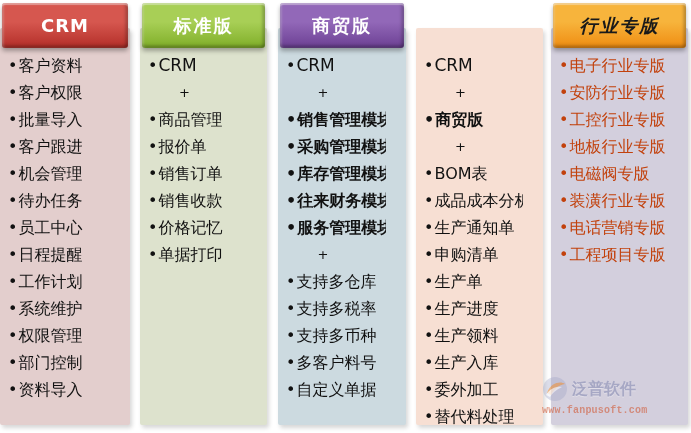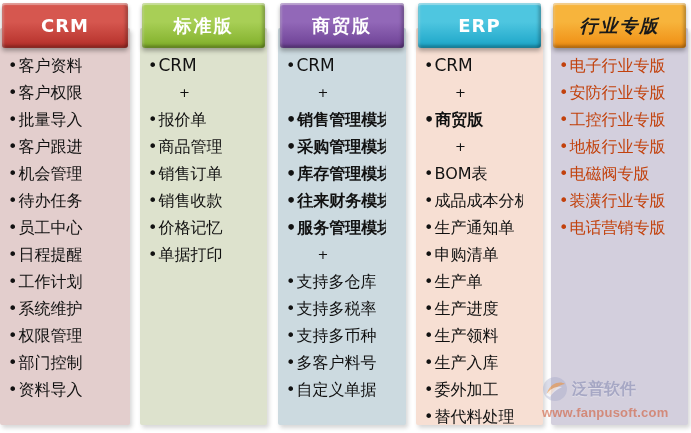--- a/index.html
+++ b/index.html
@@ -103,22 +103,22 @@
   }
   #wm-text {
     font-size: 16px;
     font-weight: bold;
     color: #8b8fb5;
     letter-spacing: 0px;
     text-shadow: 0 1px 0 rgba(255,255,255,0.5);
     white-space: nowrap;
   }
   #wm-url {
-    font-family: Liberation Sans, sans-serif;
-    font-size: 13px;
+    font-family: Liberation Mono, monospace;
+    font-size: 10px;
     font-weight: bold;
     color: #d2603f;
     letter-spacing: 0.2px;
     margin-top: -1px;
     padding-left: 2px;
     white-space: nowrap;
   }
 </style>
 </head>
 <body>
@@ -148,22 +148,22 @@
         </div>
       </div>
       <div class="col" style="left: 140px; width: 127px;">
         <div class="panel" style="background: rgb(221, 226, 205);"></div>
         <div class="hdr" style="background: linear-gradient(rgb(168, 207, 86) 0%, rgb(168, 207, 86) 42%, rgb(127, 174, 40) 100%);">
           <div class="hdr-label cjk" style="color: rgb(255, 255, 255);">标准版</div>
         </div>
         <div class="list" style="color: rgb(17, 17, 17);">
           <div class="item latin"><span class="bul">•</span><span>CRM</span></div>
           <div class="item plus"><span>+</span></div>
+          <div class="item"><span class="bul">•</span><span>商品管理</span></div>
           <div class="item"><span class="bul">•</span><span>报价单</span></div>
-          <div class="item"><span class="bul">•</span><span>商品管理</span></div>
           <div class="item"><span class="bul">•</span><span>销售订单</span></div>
           <div class="item"><span class="bul">•</span><span>销售收款</span></div>
           <div class="item"><span class="bul">•</span><span>价格记忆</span></div>
           <div class="item"><span class="bul">•</span><span>单据打印</span></div>
         </div>
       </div>
       <div class="col" style="left: 278px; width: 128px;">
         <div class="panel" style="background: rgb(204, 218, 224);"></div>
         <div class="hdr" style="background: linear-gradient(rgb(146, 104, 184) 0%, rgb(146, 104, 184) 42%, rgb(107, 63, 147) 100%);">
           <div class="hdr-label cjk" style="color: rgb(255, 255, 255);">商贸版</div>
@@ -179,23 +179,20 @@
           <div class="item plus"><span>+</span></div>
           <div class="item"><span class="bul">•</span><span>支持多仓库</span></div>
           <div class="item"><span class="bul">•</span><span>支持多税率</span></div>
           <div class="item"><span class="bul">•</span><span>支持多币种</span></div>
           <div class="item"><span class="bul">•</span><span>多客户料号</span></div>
           <div class="item"><span class="bul">•</span><span>自定义单据</span></div>
         </div>
       </div>
       <div class="col" style="left: 416px; width: 127px;">
         <div class="panel" style="background: rgb(247, 223, 211);"></div>
-        <div class="hdr" style="background: linear-gradient(rgb(78, 198, 224) 0%, rgb(78, 198, 224) 42%, rgb(26, 164, 199) 100%);">
-          <div class="hdr-label" style="color: rgb(255, 255, 255);">ERP</div>
-        </div>
         <div class="list" style="color: rgb(17, 17, 17);">
           <div class="item latin"><span class="bul">•</span><span>CRM</span></div>
           <div class="item plus"><span>+</span></div>
           <div class="item bold"><span class="bul">•</span><span>商贸版</span></div>
           <div class="item plus"><span>+</span></div>
           <div class="item"><span class="bul">•</span><span>BOM表</span></div>
           <div class="item"><span class="bul">•</span><span>成品成本分析</span></div>
           <div class="item"><span class="bul">•</span><span>生产通知单</span></div>
           <div class="item"><span class="bul">•</span><span>申购清单</span></div>
           <div class="item"><span class="bul">•</span><span>生产单</span></div>
@@ -212,20 +209,21 @@
           <div class="hdr-label cjk" style="color: rgb(26, 26, 26); font-style: italic;">行业专版</div>
         </div>
         <div class="list" style="color: #c2410c;">
           <div class="item"><span class="bul">•</span><span>电子行业专版</span></div>
           <div class="item"><span class="bul">•</span><span>安防行业专版</span></div>
           <div class="item"><span class="bul">•</span><span>工控行业专版</span></div>
           <div class="item"><span class="bul">•</span><span>地板行业专版</span></div>
           <div class="item"><span class="bul">•</span><span>电磁阀专版</span></div>
           <div class="item"><span class="bul">•</span><span>装潢行业专版</span></div>
           <div class="item"><span class="bul">•</span><span>电话营销专版</span></div>
+          <div class="item"><span class="bul">•</span><span>工程项目专版</span></div>
         </div>
       </div>
     </div>
 
   <div id="watermark">
     <div id="wm-row">
       <div id="wm-mark">
         <svg width="30" height="30" viewBox="0 0 30 30" aria-hidden="true">
           <path d="M3 15 A12 12 0 0 1 27 15 A12 12 0 0 1 3 15 Z" fill="#9aa0c4" opacity="0.55"></path>
           <path d="M7 19 C11 8, 21 7, 25 10 C19 11, 14 15, 11 21 Z" fill="#e08a3c"></path>

